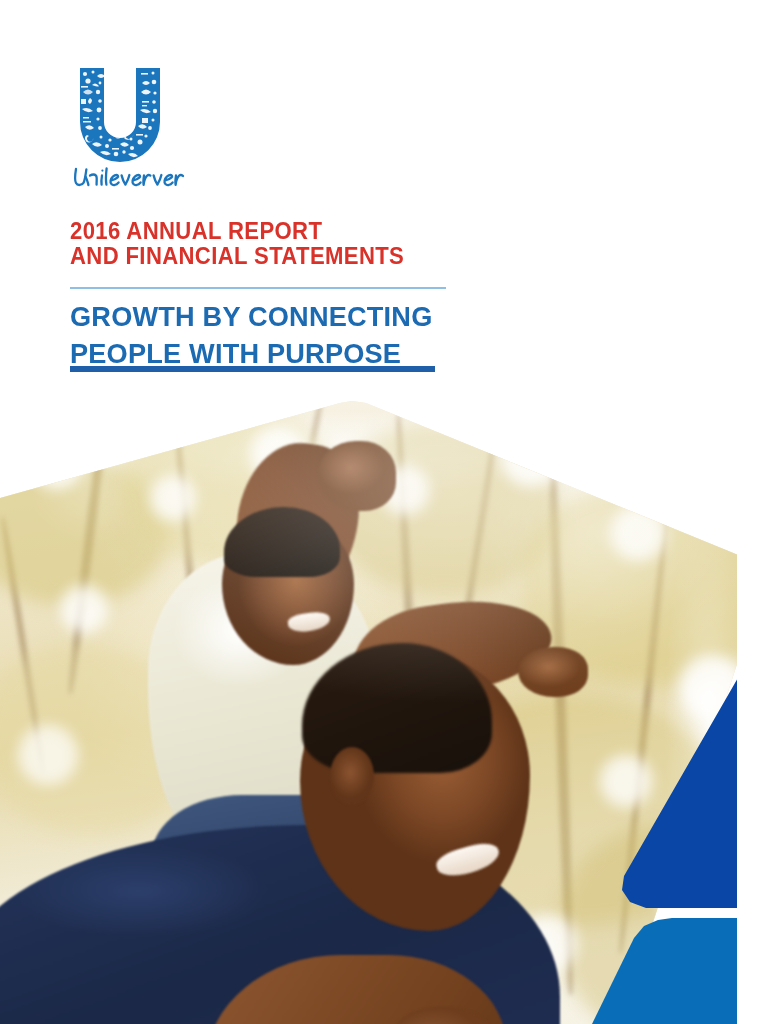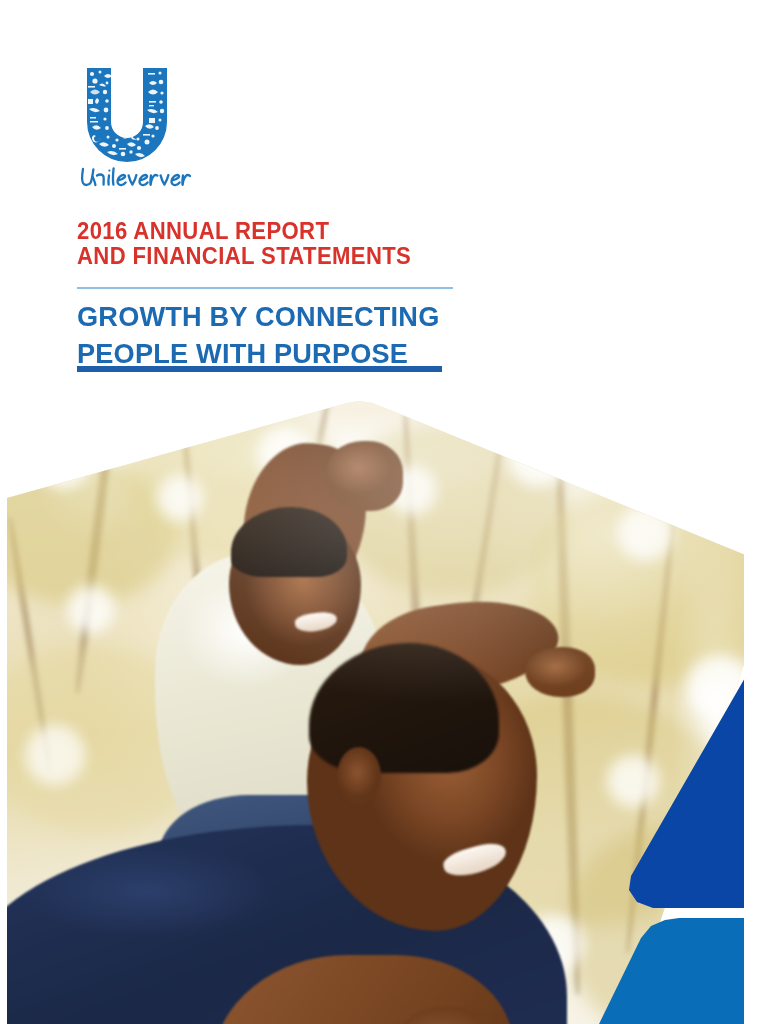--- a/index.html
+++ b/index.html
@@ -10,21 +10,20 @@
   }
   body {
     font-family: "Liberation Sans", sans-serif;
   }
   #cover {
     position: relative;
     width: 737px;
     height: 1024px;
     background: #ffffff;
     overflow: hidden;
-    margin-left: 7px;
   }
 
   
   #logo-block {
     position: absolute;
     left: 70px;
     top: 66px;
     width: 120px;
     height: 128px;
   }

